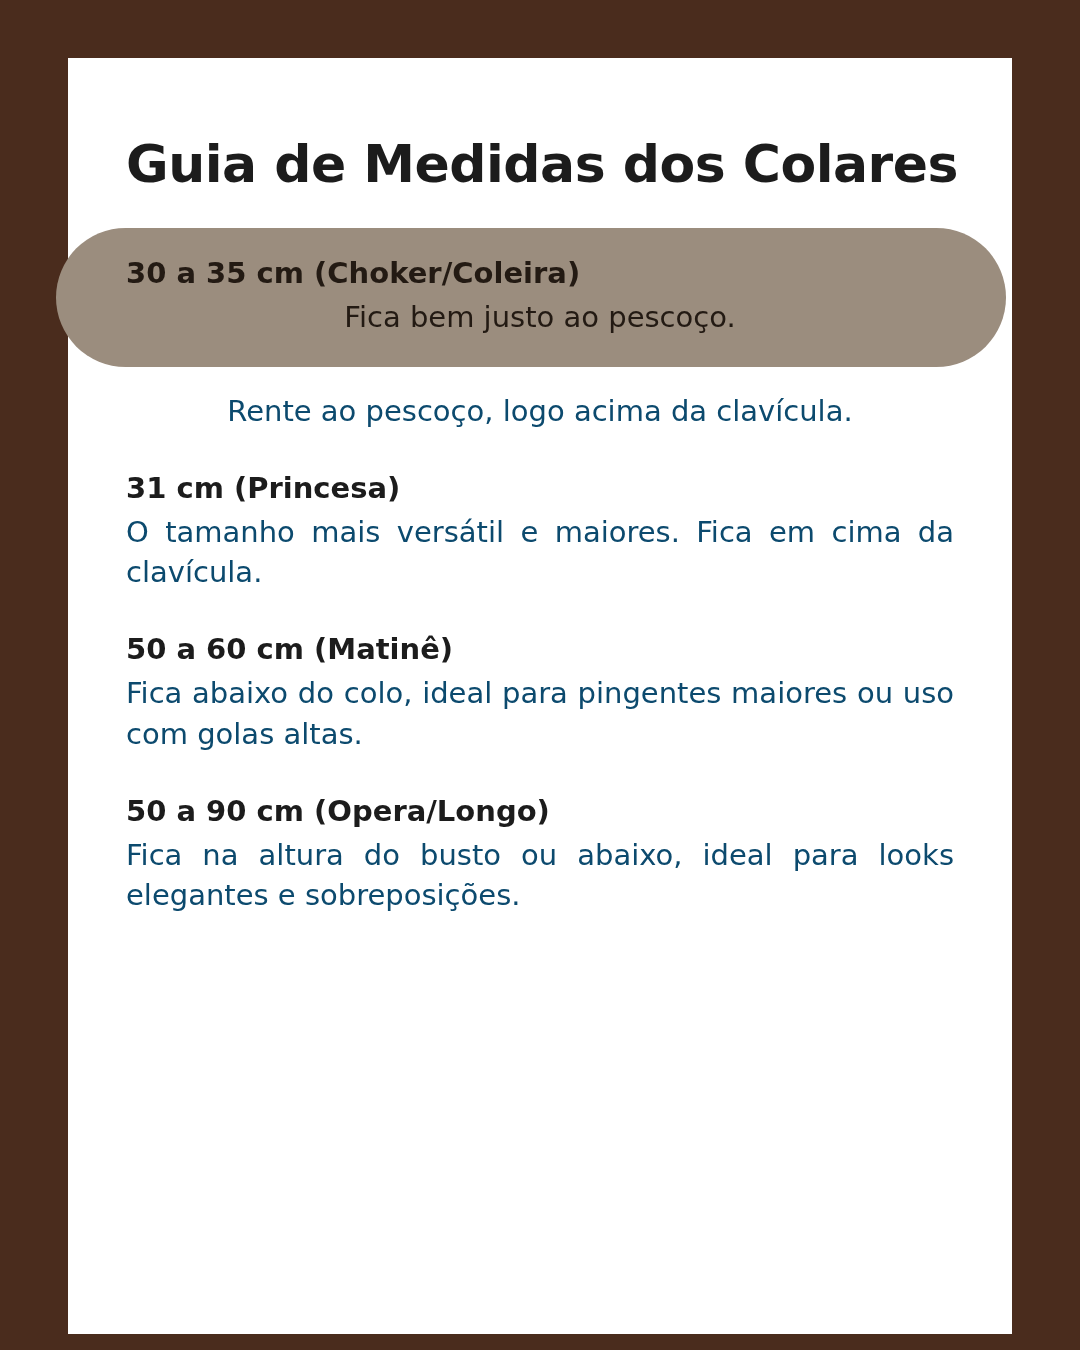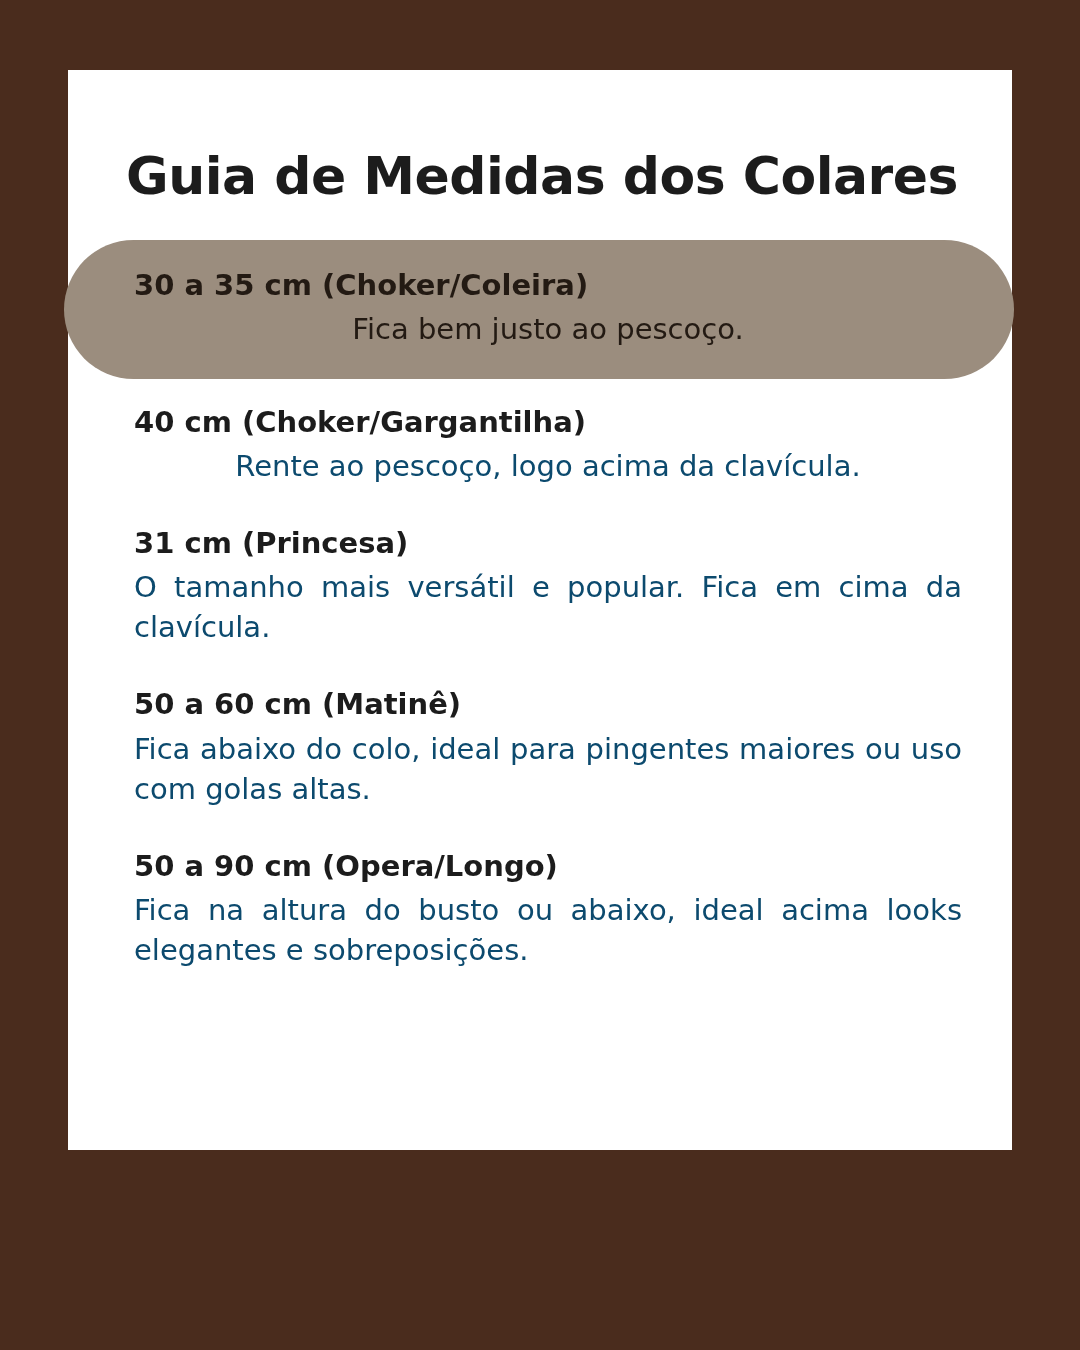--- a/index.html
+++ b/index.html
@@ -18,23 +18,23 @@
     position: relative;
     width: 1080px;
     height: 1350px;
     background: #4a2c1d;
     box-sizing: border-box;
   }
 
   .card {
     position: absolute;
     left: 68px;
-    top: 70px;
+    top: 58px;
     width: 944px;
-    height: 1080px;
+    height: 1276px;
     background: #ffffff;
     box-sizing: border-box;
     padding: 0;
   }
 
   .card-title {
     position: absolute;
     left: 58px;
     top: 78px;
     width: 840px;
@@ -43,21 +43,20 @@
     color: #1c1c1c;
     letter-spacing: -0.5px;
     line-height: 1.1;
   }
 
   .entries {
     position: absolute;
     left: 0;
     top: 170px;
     width: 944px;
-    padding-left: 8px;
   }
 
   .entry {
     position: relative;
     padding: 0 58px;
     margin-bottom: 38px;
   }
 
   .entry.highlight {
     padding-top: 26px;
@@ -120,41 +119,40 @@
       <div class="entry highlight">
         <div class="pill"></div>
         <div class="entry-inner">
           <div class="entry-term">30 a 35 cm (Choker/Coleira)</div>
           <div class="entry-desc nojustify">Fica bem justo ao pescoço.</div>
         </div>
       </div>
 
       <div class="entry">
         <div class="entry-inner">
-          <div class="entry-term">40 cm (Choker/Gargantilha)</div>
           <div class="entry-desc nojustify">Rente ao pescoço, logo acima da clavícula.</div>
         </div>
       </div>
 
       <div class="entry">
         <div class="entry-inner">
           <div class="entry-term">31 cm (Princesa)</div>
-          <div class="entry-desc">O tamanho mais versátil e popular. Fica em cima da clavícula.</div>
+          <div class="entry-desc">O tamanho mais versátil e maiores. Fica em cima da clavícula.</div>
         </div>
       </div>
 
       <div class="entry">
         <div class="entry-inner">
           <div class="entry-term">50 a 60 cm (Matinê)</div>
           <div class="entry-desc">Fica abaixo do colo, ideal para pingentes maiores ou uso com golas altas.</div>
         </div>
       </div>
 
       <div class="entry">
         <div class="entry-inner">
           <div class="entry-term">50 a 90 cm (Opera/Longo)</div>
-          <div class="entry-desc">Fica na altura do busto ou abaixo, ideal acima looks elegantes e sobreposições.</div>
+          <div class="entry-desc">Fica na altura do busto ou abaixo, ideal para looks elegantes e sobreposições.</div>
         </div>
       </div>
 
     </div>
   </div>
 </div>
 
 </body></html>

